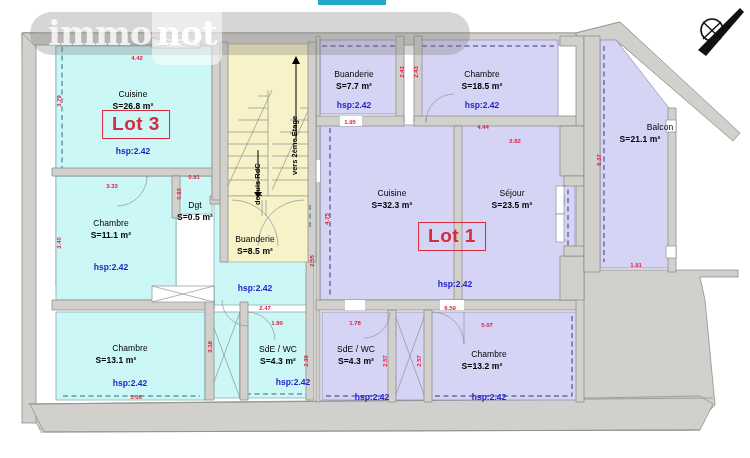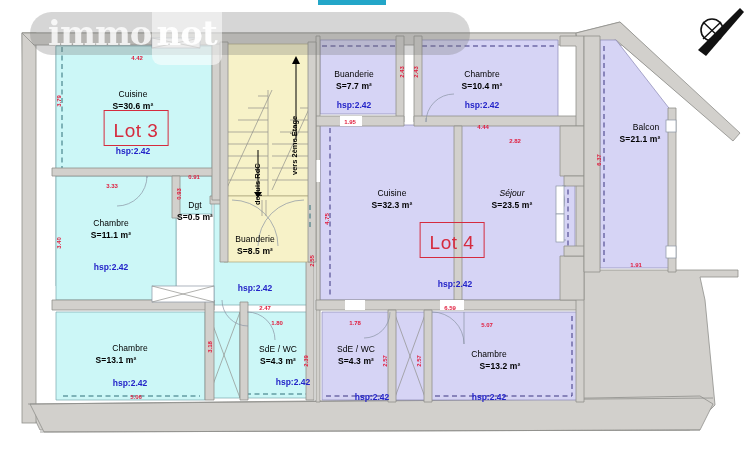--- a/index.html
+++ b/index.html
@@ -16,22 +16,22 @@
   .room-area{font-size:8.5px;color:#000;text-align:center;
              transform:translateX(-50%);font-weight:700;letter-spacing:.1px;}
   .hsp{font-size:8.5px;color:#2323c8;font-weight:700;text-align:center;
        transform:translateX(-50%);}
   .dim{font-size:6px;color:#e01b3c;font-weight:700;text-align:center;
        transform:translateX(-50%);letter-spacing:0px;}
   .dim.vert{transform:translateX(-50%) rotate(-90deg);transform-origin:center center;}
   .stair-txt{font-size:7.5px;color:#000;font-weight:700;
              transform-origin:center center;white-space:nowrap;}
   .lot-box{position:absolute;border:1.4px solid #d52b3e;background:transparent;
-           color:#d52b3e;font-size:19px;font-weight:400;line-height:1;
-           padding:10px 9px 5px 9px;transform:translateX(-50%);
+           color:#d52b3e;font-size:19px;font-weight:700;line-height:1;
+           padding:3px 9px 5px 9px;transform:translateX(-50%);
            letter-spacing:.5px;}
 
   
   #watermark{position:absolute;left:30px;top:12px;width:440px;height:43px;
              background:rgba(120,120,120,.30);border-radius:22px;
              pointer-events:none;}
   #wm-text{position:absolute;left:48px;top:16px;font-size:34px;line-height:34px;
            font-weight:700;color:rgba(255,255,255,.80);letter-spacing:-1px;
            font-family:"DejaVu Serif","Liberation Serif",serif;pointer-events:none;}
   #wm-text .badge{background:rgba(255,255,255,.55);color:rgba(255,255,255,.95);
@@ -234,54 +234,54 @@
       <path d="M-2,8 L-12,22 L-2,14 Z" fill="#111"></path>
       <path d="M28,-22 L-14,20 L-6,26 L32,-18 Z" fill="#111"></path>
       <path d="M-9,-8 L9,9 M9,-8 L-9,9" stroke="#111" stroke-width="1.4"></path>
     </g>
   </svg>
 
   <div id="topbar"></div>
 
   <div id="labels">
       <div class="lbl room-name" style="left: 133px; top: 89px;">Cuisine</div>
-      <div class="lbl room-area" style="left: 133px; top: 101px;">S=30.6 m²</div>
+      <div class="lbl room-area" style="left: 133px; top: 101px;">S=26.8 m²</div>
       <div class="lbl hsp" style="left: 133px; top: 146px;">hsp:2.42</div>
       <div class="lbl room-name" style="left: 111px; top: 218px;">Chambre</div>
       <div class="lbl room-area" style="left: 111px; top: 230px;">S=11.1 m²</div>
       <div class="lbl hsp" style="left: 111px; top: 262px;">hsp:2.42</div>
       <div class="lbl room-name" style="left: 195px; top: 200px;">Dgt</div>
       <div class="lbl room-area" style="left: 195px; top: 212px;">S=0.5 m²</div>
       <div class="lbl room-name" style="left: 255px; top: 234px;">Buanderie</div>
       <div class="lbl room-area" style="left: 255px; top: 246px;">S=8.5 m²</div>
       <div class="lbl hsp" style="left: 255px; top: 283px;">hsp:2.42</div>
       <div class="lbl room-name" style="left: 130px; top: 343px;">Chambre</div>
       <div class="lbl room-area" style="left: 116px; top: 355px;">S=13.1 m²</div>
       <div class="lbl hsp" style="left: 130px; top: 378px;">hsp:2.42</div>
       <div class="lbl room-name" style="left: 278px; top: 344px;">SdE / WC</div>
       <div class="lbl room-area" style="left: 278px; top: 356px;">S=4.3 m²</div>
       <div class="lbl hsp" style="left: 293px; top: 377px;">hsp:2.42</div>
       <div class="lbl room-name" style="left: 354px; top: 69px;">Buanderie</div>
       <div class="lbl room-area" style="left: 354px; top: 81px;">S=7.7 m²</div>
       <div class="lbl hsp" style="left: 354px; top: 100px;">hsp:2.42</div>
       <div class="lbl room-name" style="left: 482px; top: 69px;">Chambre</div>
-      <div class="lbl room-area" style="left: 482px; top: 81px;">S=10.4 m²</div>
+      <div class="lbl room-area" style="left: 482px; top: 81px;">S=18.5 m²</div>
       <div class="lbl hsp" style="left: 482px; top: 100px;">hsp:2.42</div>
-      <div class="lbl room-name" style="left: 646px; top: 122px;">Balcon</div>
+      <div class="lbl room-name" style="left: 660px; top: 122px;">Balcon</div>
       <div class="lbl room-area" style="left: 640px; top: 134px;">S=21.1 m²</div>
       <div class="lbl room-name" style="left: 392px; top: 188px;">Cuisine</div>
       <div class="lbl room-area" style="left: 392px; top: 200px;">S=32.3 m²</div>
       <div class="lbl hsp" style="left: 455px; top: 279px;">hsp:2.42</div>
-      <div class="lbl room-name" style="left: 512px; top: 188px; font-style: italic;">Séjour</div>
+      <div class="lbl room-name" style="left: 512px; top: 188px;">Séjour</div>
       <div class="lbl room-area" style="left: 512px; top: 200px;">S=23.5 m²</div>
       <div class="lbl room-name" style="left: 356px; top: 344px;">SdE / WC</div>
       <div class="lbl room-area" style="left: 356px; top: 356px;">S=4.3 m²</div>
       <div class="lbl hsp" style="left: 372px; top: 392px;">hsp:2.42</div>
       <div class="lbl room-name" style="left: 489px; top: 349px;">Chambre</div>
-      <div class="lbl room-area" style="left: 500px; top: 361px;">S=13.2 m²</div>
+      <div class="lbl room-area" style="left: 482px; top: 361px;">S=13.2 m²</div>
       <div class="lbl hsp" style="left: 489px; top: 392px;">hsp:2.42</div>
       <div class="lbl dim" style="left: 137px; top: 55px;">4.42</div>
       <div class="lbl dim vert" style="left: 59px; top: 98px; transform: translateX(-50%) rotate(-90deg);">3.79</div>
       <div class="lbl dim" style="left: 194px; top: 174px;">0.91</div>
       <div class="lbl dim vert" style="left: 179px; top: 191px; transform: translateX(-50%) rotate(-90deg);">0.93</div>
       <div class="lbl dim" style="left: 112px; top: 183px;">3.33</div>
       <div class="lbl dim vert" style="left: 59px; top: 240px; transform: translateX(-50%) rotate(-90deg);">3.40</div>
       <div class="lbl dim vert" style="left: 312px; top: 258px; transform: translateX(-50%) rotate(-90deg);">2.55</div>
       <div class="lbl dim" style="left: 265px; top: 305px;">2.47</div>
       <div class="lbl dim" style="left: 277px; top: 320px;">1.80</div>
@@ -295,21 +295,21 @@
       <div class="lbl dim" style="left: 515px; top: 138px;">2.82</div>
       <div class="lbl dim vert" style="left: 327px; top: 216px; transform: translateX(-50%) rotate(-90deg);">4.75</div>
       <div class="lbl dim vert" style="left: 599px; top: 157px; transform: translateX(-50%) rotate(-90deg);">6.37</div>
       <div class="lbl dim" style="left: 636px; top: 262px;">1.91</div>
       <div class="lbl dim" style="left: 355px; top: 320px;">1.78</div>
       <div class="lbl dim vert" style="left: 385px; top: 358px; transform: translateX(-50%) rotate(-90deg);">2.57</div>
       <div class="lbl dim vert" style="left: 419px; top: 358px; transform: translateX(-50%) rotate(-90deg);">2.57</div>
       <div class="lbl dim" style="left: 450px; top: 305px;">6.59</div>
       <div class="lbl dim" style="left: 487px; top: 322px;">5.07</div>
       <div class="lot-box" style="left: 136px; top: 110px; color: rgb(213, 43, 62); border-color: rgb(213, 43, 62);">Lot 3</div>
-      <div class="lot-box" style="left: 452px; top: 222px; color: rgb(213, 43, 62); border-color: rgb(213, 43, 62);">Lot 4</div>
+      <div class="lot-box" style="left: 452px; top: 222px; color: rgb(213, 43, 62); border-color: rgb(213, 43, 62);">Lot 1</div>
       <div class="lbl stair-txt" style="left: 253px; top: 205px; transform: rotate(-90deg) translateX(0px); transform-origin: left top;">depuis RdC</div>
       <div class="lbl stair-txt" style="left: 290px; top: 175px; transform: rotate(-90deg); transform-origin: left top;">vers 2ème Étage</div>
     </div>
 
   <div id="watermark"></div>
   <div id="wm-text">
     <span>immo</span><span class="badge">not</span>
   </div>
 
 </div>

